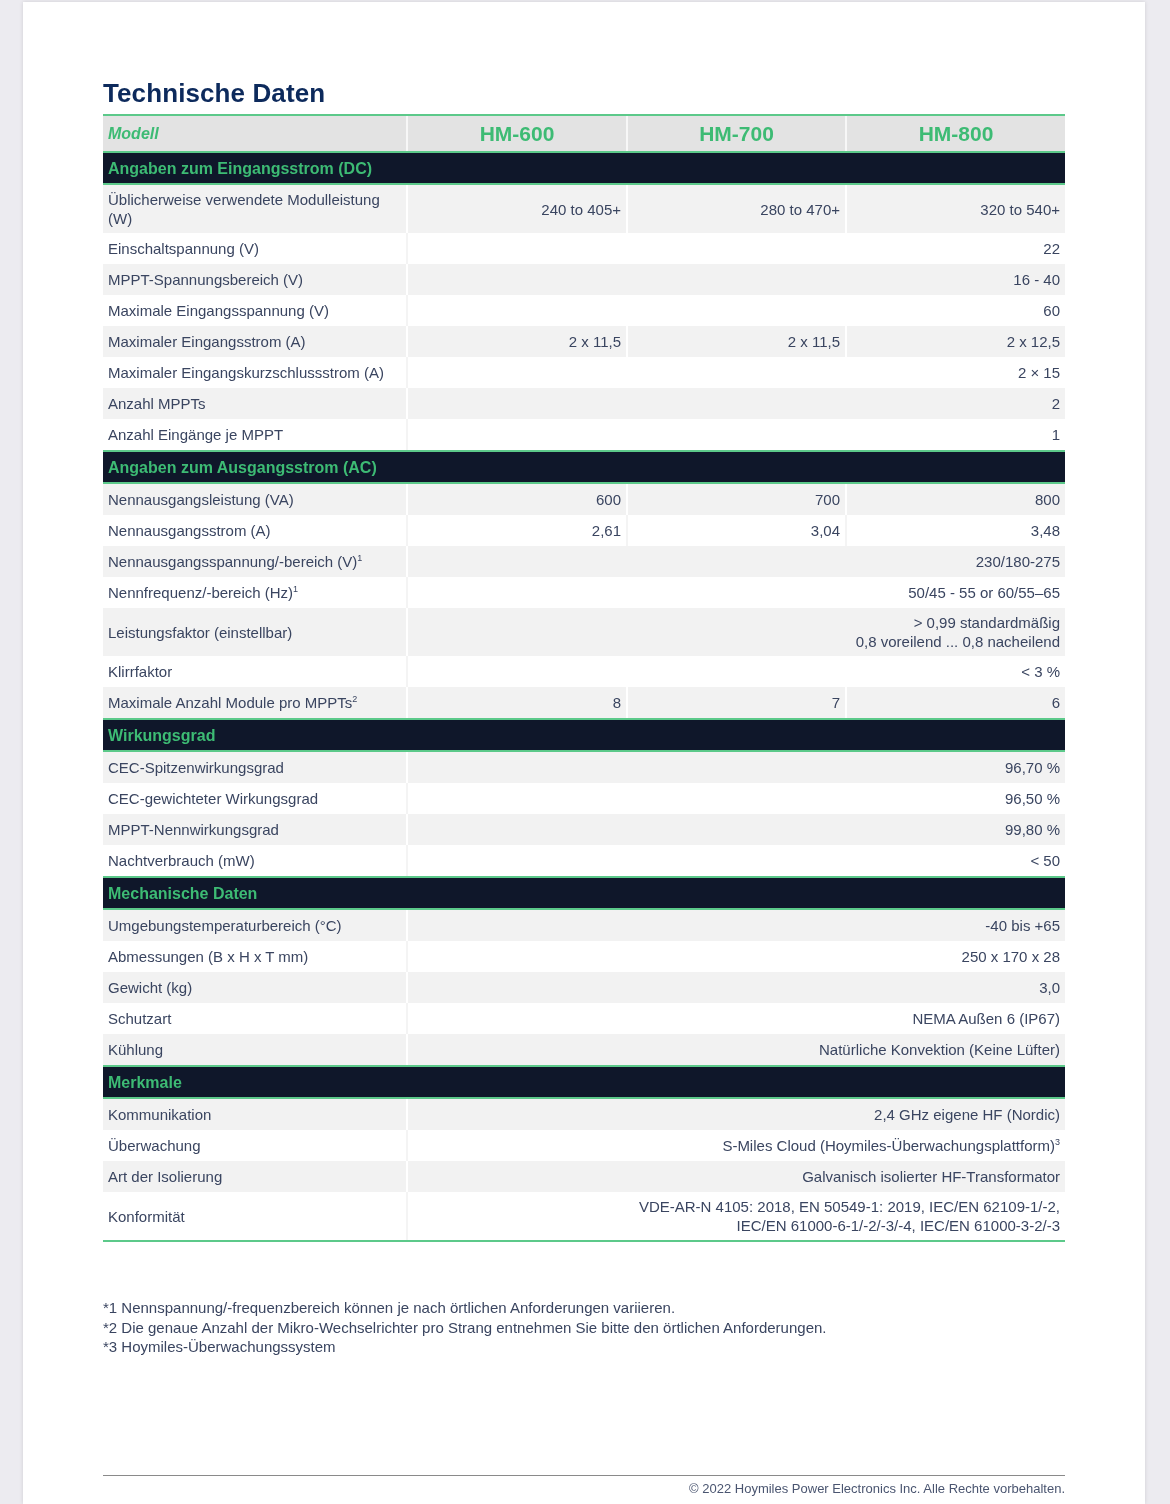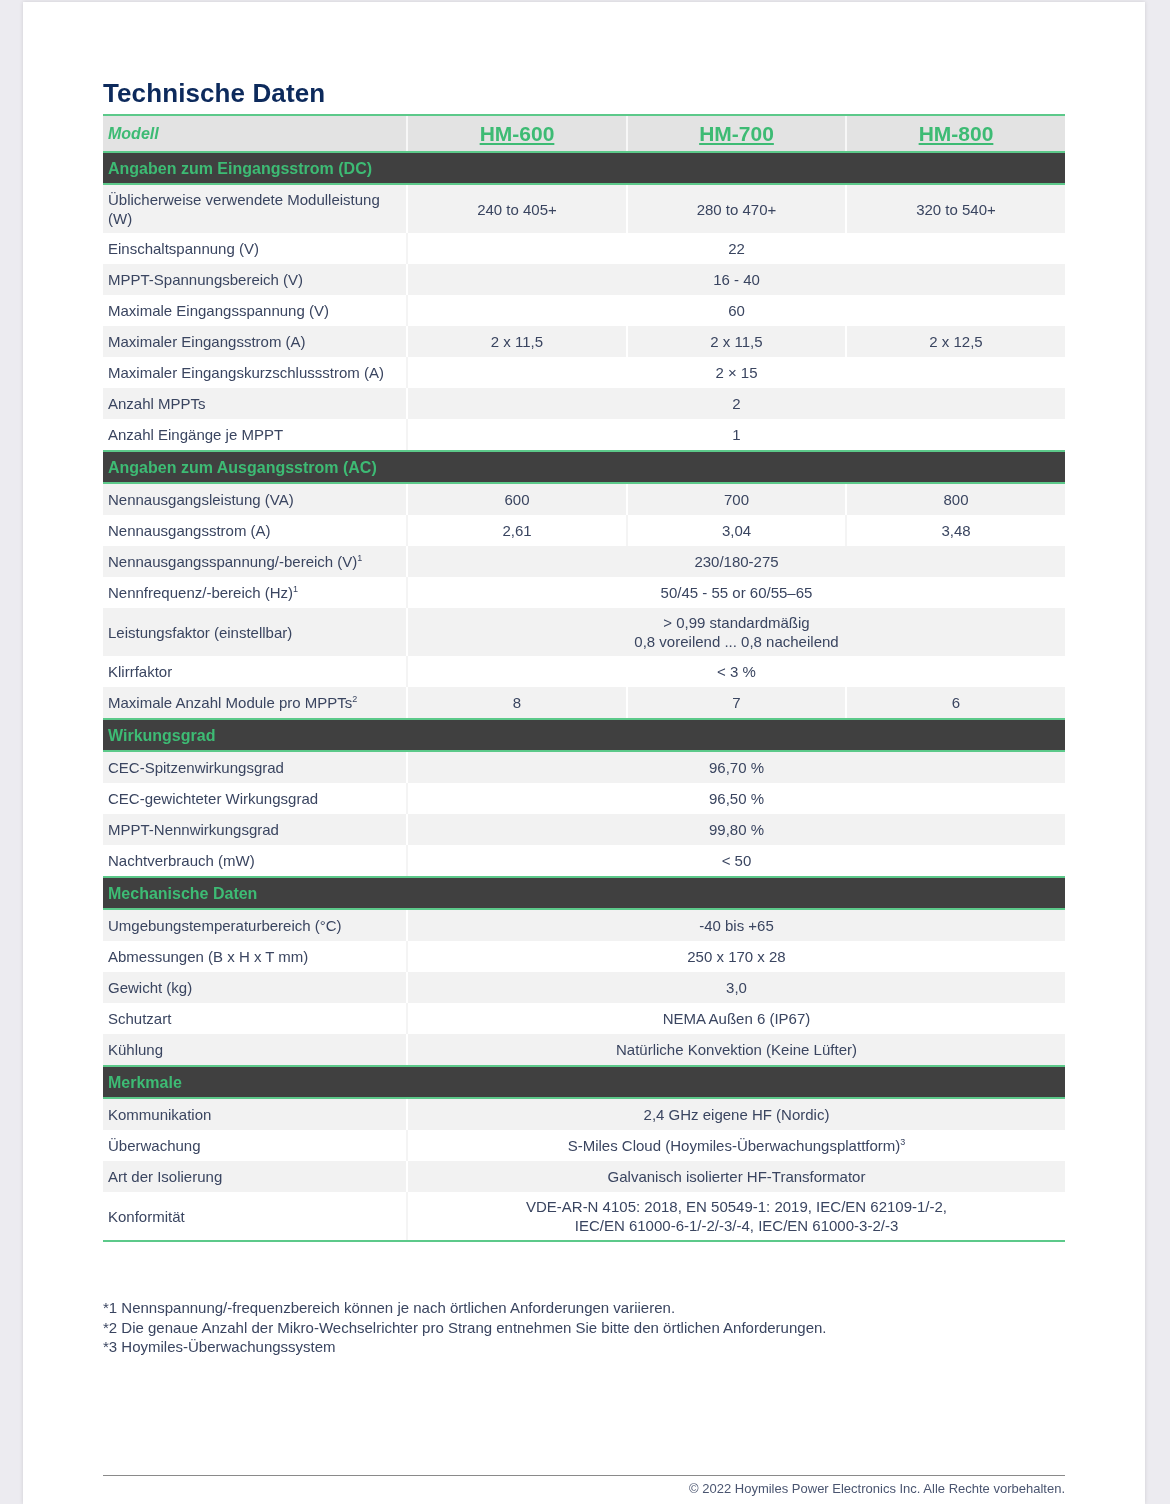--- a/index.html
+++ b/index.html
@@ -33,30 +33,30 @@
     font-size: 15px; color: #3a4560;
     line-height: 19px;
     vertical-align: middle;
   }
   .spec-table .hdr th {
     background: #e3e3e3; height: 35px;
     border-top: 2px solid #5cc98a; border-bottom: 2px solid #5cc98a;
     color: #3dbb74; font-weight: bold;
   }
   .spec-table .hdr th.model-label { text-align: left; font-size: 16px; font-style: italic; }
-  .spec-table .hdr th.model { text-align: center; font-size: 21px; border-left: 2px solid #f7f7f7; text-decoration: underline; }
+  .spec-table .hdr th.model { text-align: center; font-size: 21px; border-left: 2px solid #f7f7f7; }
   .spec-table .section td {
     height: 30px; color: #3dbb74; font-weight: bold; font-size: 16px;
-    border-bottom: 2px solid #5cc98a; background: #404040;
+    border-bottom: 2px solid #5cc98a; background: #0f172a;
   }
   .spec-table .section.first td { border-top: none; }
   .spec-table tr.row td { height: 31px; }
   .spec-table tr.row.tall td { height: 48px; }
   .spec-table tr.row.shade td { background: #f2f2f2; }
-  .spec-table tr.row td.val { text-align: center; border-left: 2px solid #ffffff; }
+  .spec-table tr.row td.val { text-align: right; border-left: 2px solid #ffffff; }
   .spec-table tr.row:not(.shade) td.val { border-left: 2px solid #f4f4f4; }
   .spec-table tr.row.last td { border-bottom: 2px solid #5cc98a; margin-top: 44px; }
   sup { font-size: 9px; line-height: 0; vertical-align: super; }
   .footnotes {
     position: absolute; left: 80px; top: 1296px;
     font-size: 15px; color: #3a4560; line-height: 19.5px;
   }
   .footer-line {
     position: absolute; left: 80px; top: 1473px; width: 962px; height: 0;
     border-top: 1px solid #8a8a8a;

